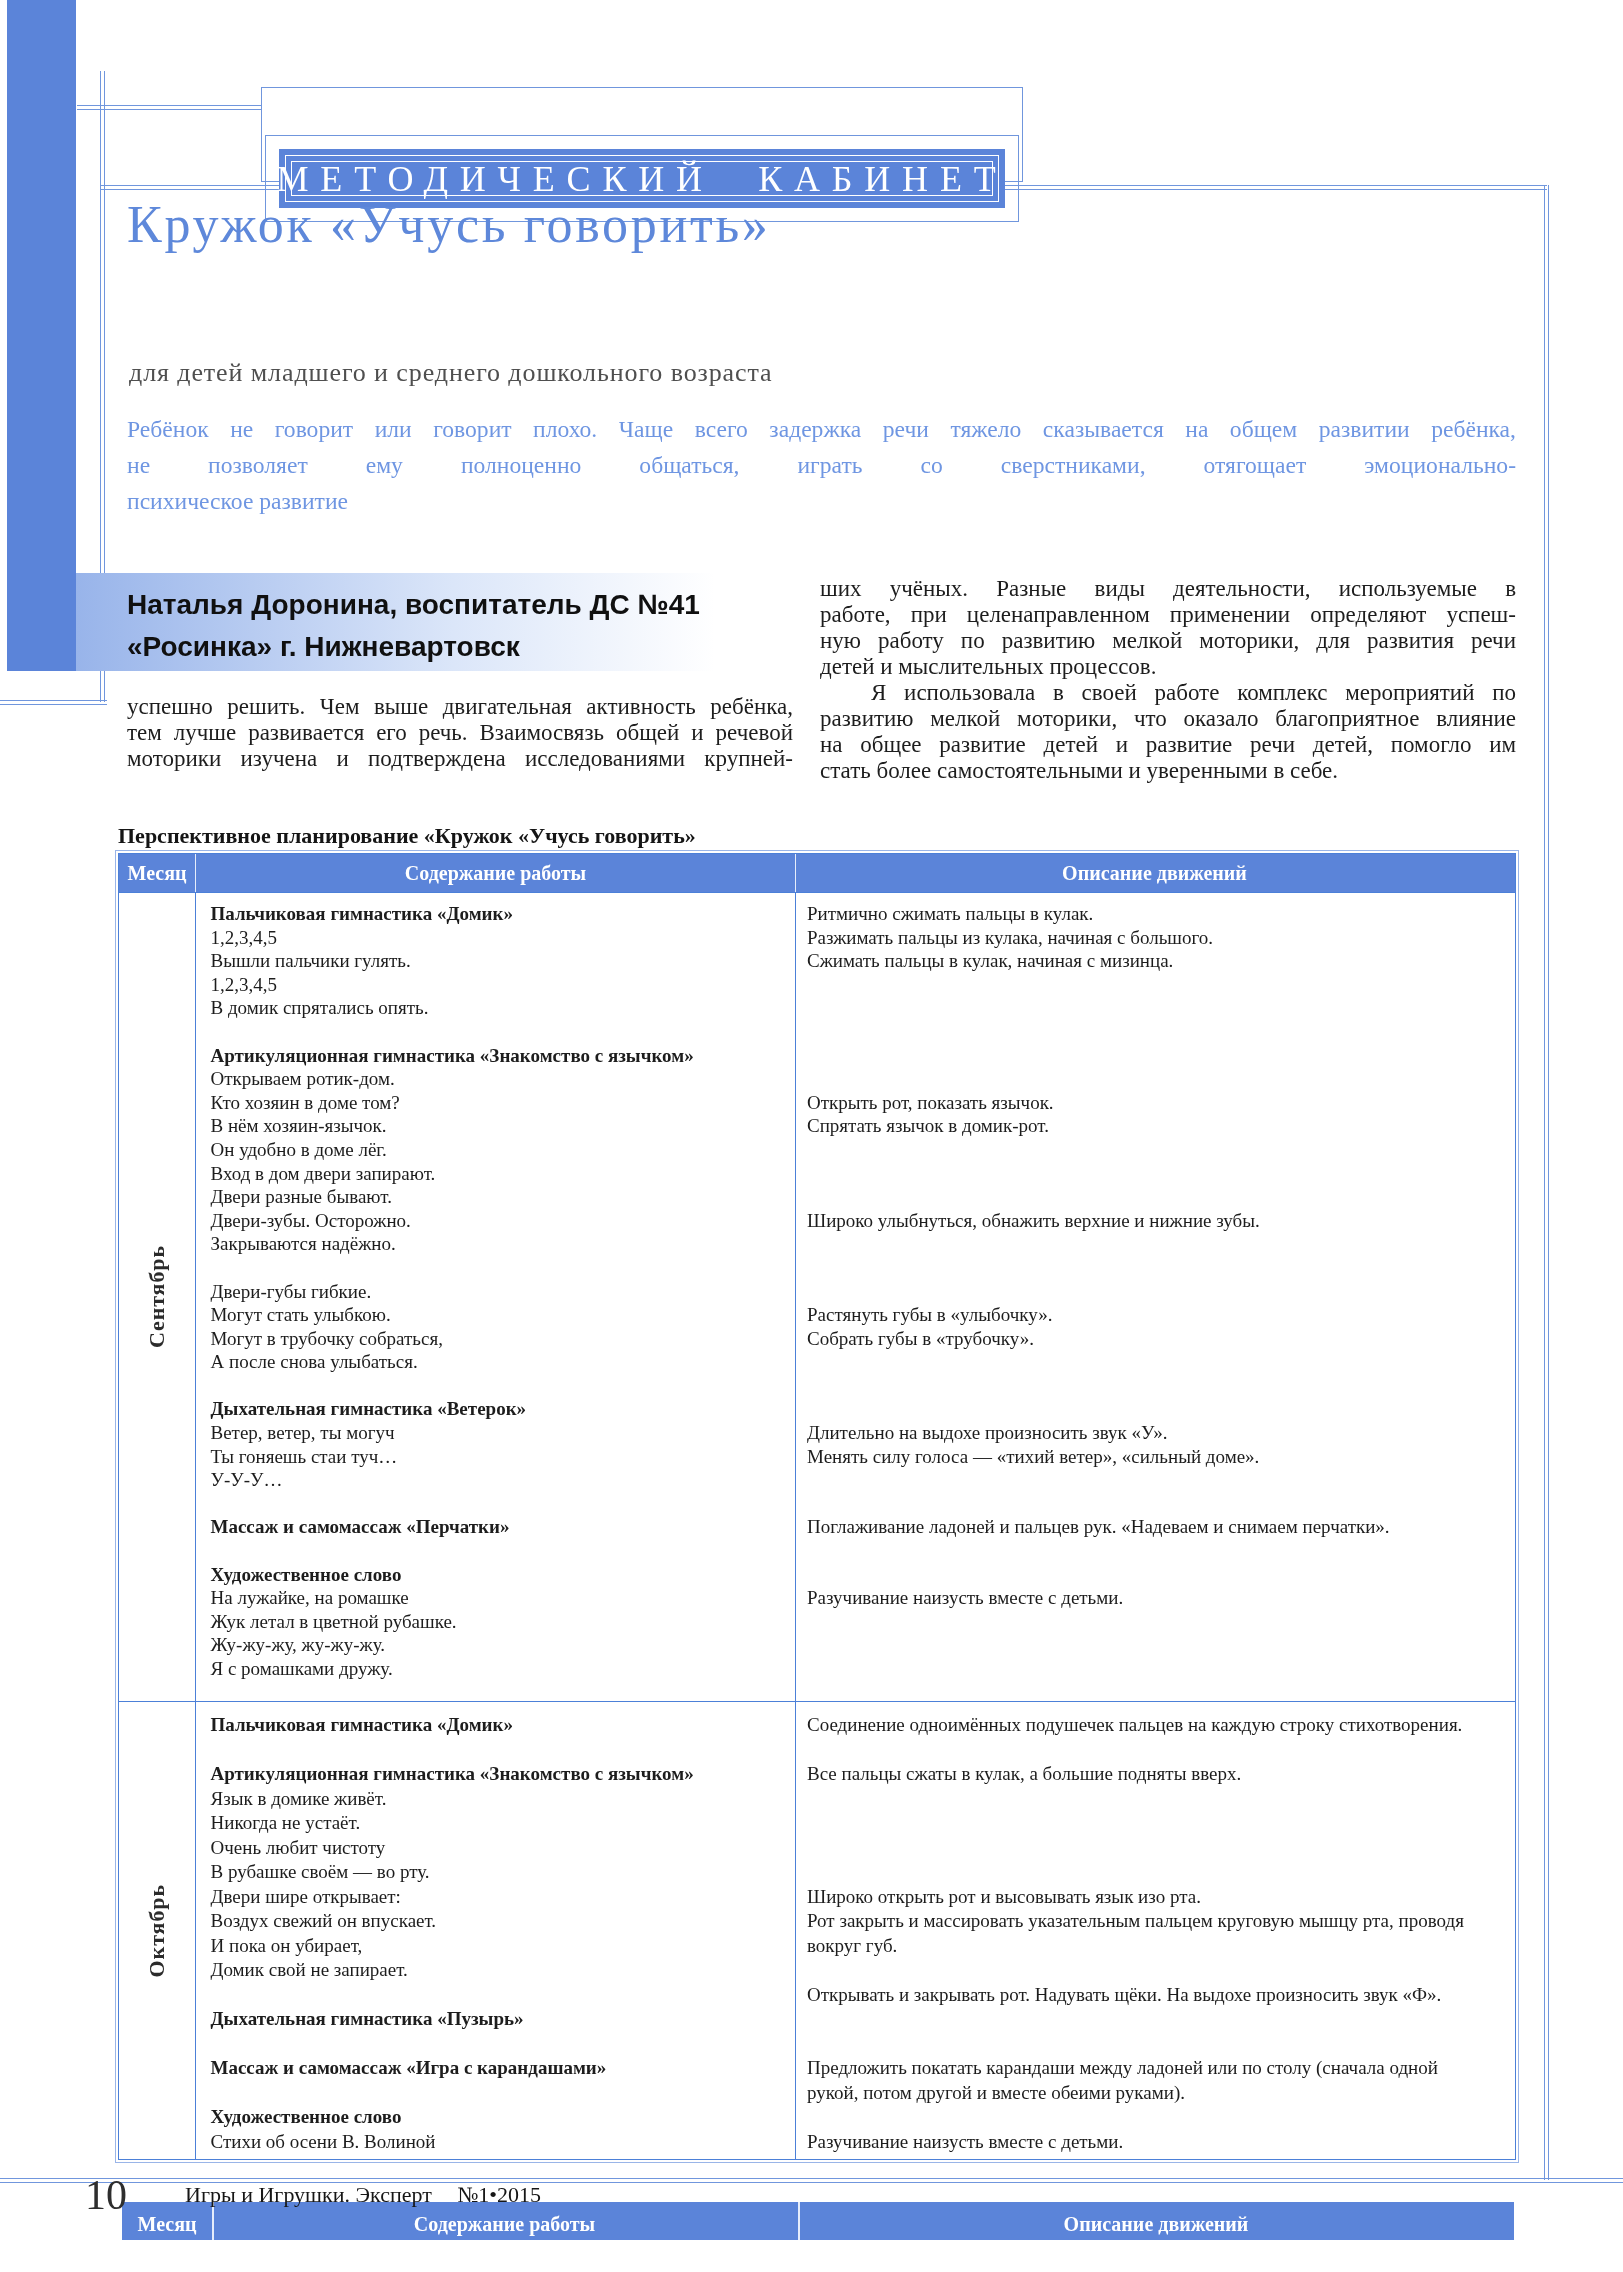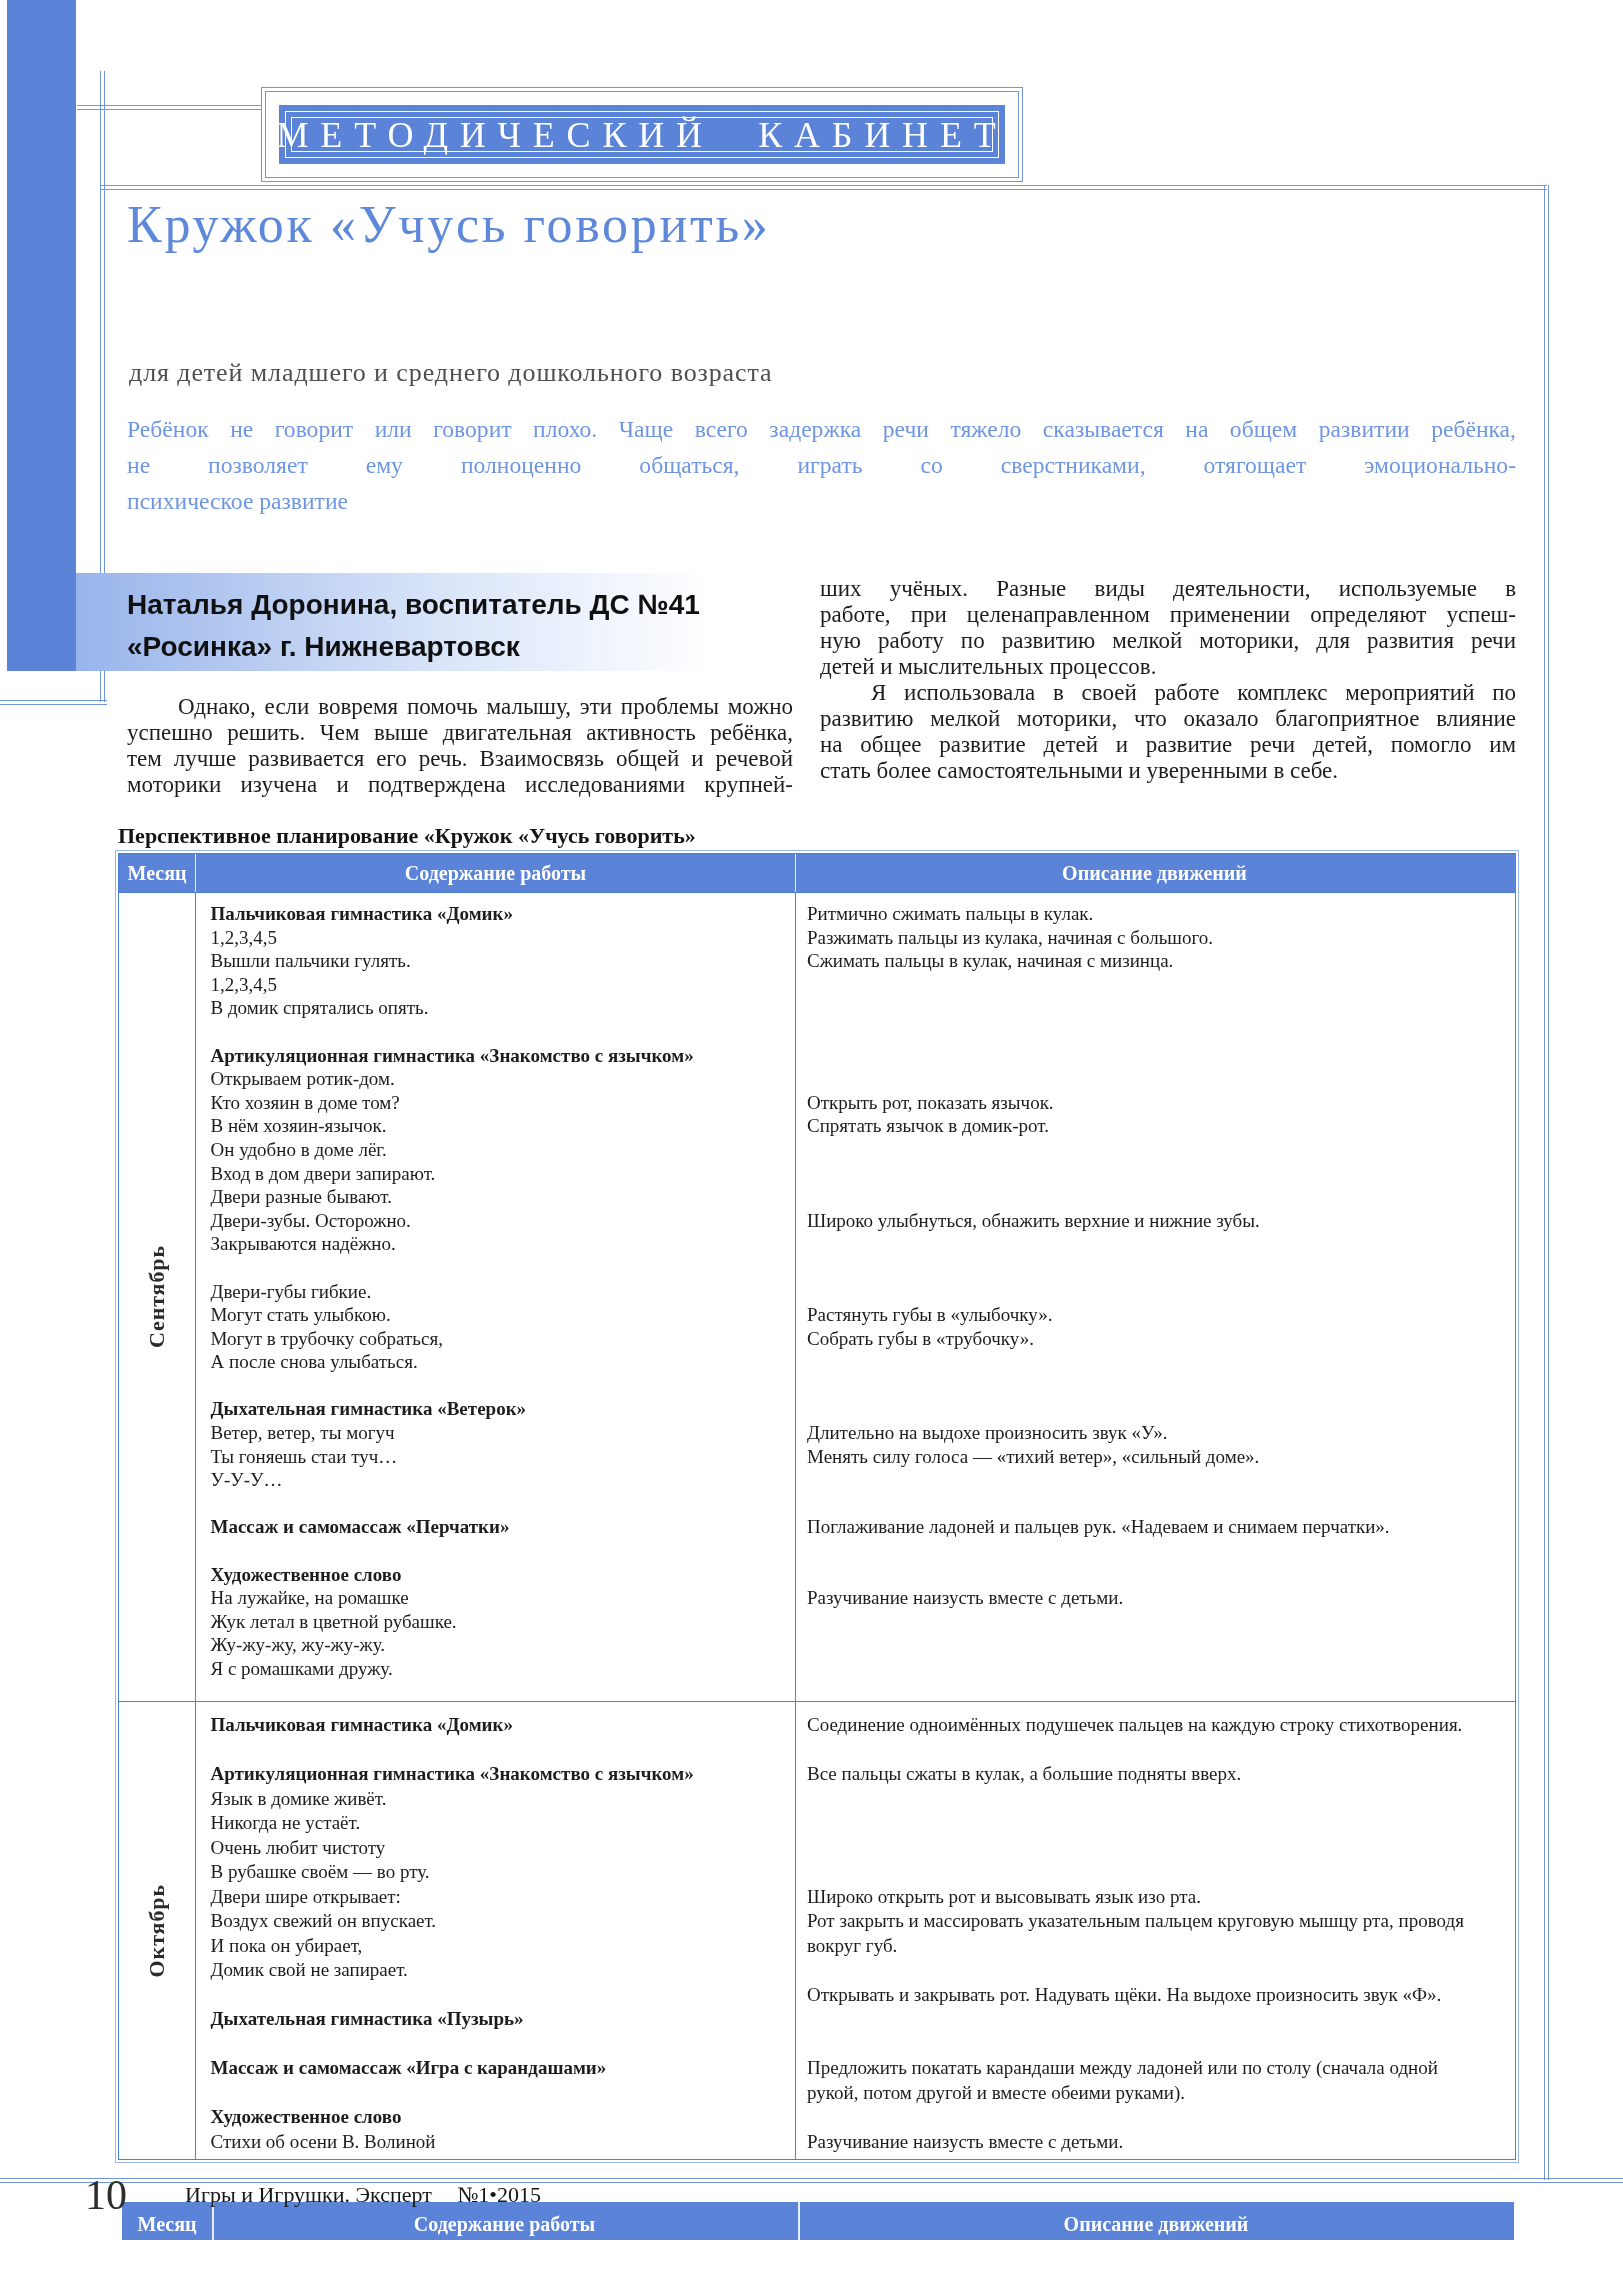--- a/index.html
+++ b/index.html
@@ -14,21 +14,21 @@
   .f3{left:77px;top:105px;width:185px;}
   .f4{left:100px;top:185px;width:1447px;}
   .f5{left:1544px;top:185px;height:1995px;}
   .f6{left:0;top:2178px;width:1624px;}
 
   .left-bar{position:absolute;left:7.3px;top:0;width:69px;height:671px;background:var(--accent,#5b84d9);}
 
   
   .banner-outer{position:absolute;left:261px;top:87px;width:762px;height:95px;
     border:0.9px solid var(--frame,#7096dd);padding:2.7px;box-sizing:border-box;}
-  .banner-mid{border:0.9px solid var(--frame,#7096dd);padding:13px;height:100%;box-sizing:border-box;}
+  .banner-mid{border:0.9px solid var(--frame,#7096dd);padding:13px;height:100%;box-sizing:border-box;margin-top:44px;}
   .banner-blue{height:100%;background:var(--accent,#5b84d9);padding:6.4px;box-sizing:border-box;}
   .banner-inner{height:100%;border:1.8px solid #fff;outline:0.9px solid #fff;outline-offset:-7.3px;
     display:flex;align-items:center;justify-content:center;box-sizing:border-box;}
   .banner-text{color:#fff;font-size:36px;letter-spacing:11.8px;word-spacing:23.6px;white-space:nowrap;}
 
   .title{position:absolute;left:127px;top:195px;margin:0;font-weight:400;
     font-size:52px;letter-spacing:2.7px;color:var(--title,#5e88da);white-space:nowrap;}
   .subtitle{position:absolute;left:129px;top:329px;font-size:26px;color:#4f4f4f;letter-spacing:0.9px;margin-top:29px;}
 
   .lead{position:absolute;left:127px;top:411px;width:1389px;color:var(--lead,#6f96e2);font-size:23.6px;}
@@ -113,21 +113,20 @@
     <div class="line">психическое развитие</div>
   </div>
 
 <div class="author-band"></div>
 <div class="author">
     <div class="line">Наталья Доронина, воспитатель ДС №41</div>
     <div class="line">«Росинка» г. Нижневартовск</div>
   </div>
 
 <div class="intro intro-left">
-    <div class="line j i">Однако, если вовремя помочь малышу, эти проблемы можно</div>
     <div class="line j">успешно решить. Чем выше двигательная активность ребёнка,</div>
     <div class="line j">тем лучше развивается его речь. Взаимосвязь общей и речевой</div>
     <div class="line j">моторики изучена и подтверждена исследованиями крупней-</div>
   </div>
 <div class="intro intro-right">
     <div class="line j">ших учёных. Разные виды деятельности, используемые в</div>
     <div class="line j">работе, при целенаправленном применении определяют успеш-</div>
     <div class="line j">ную работу по развитию мелкой моторики, для развития речи</div>
     <div class="line">детей и мыслительных процессов.</div>
     <div class="line j i">Я использовала в своей работе комплекс мероприятий по</div>

